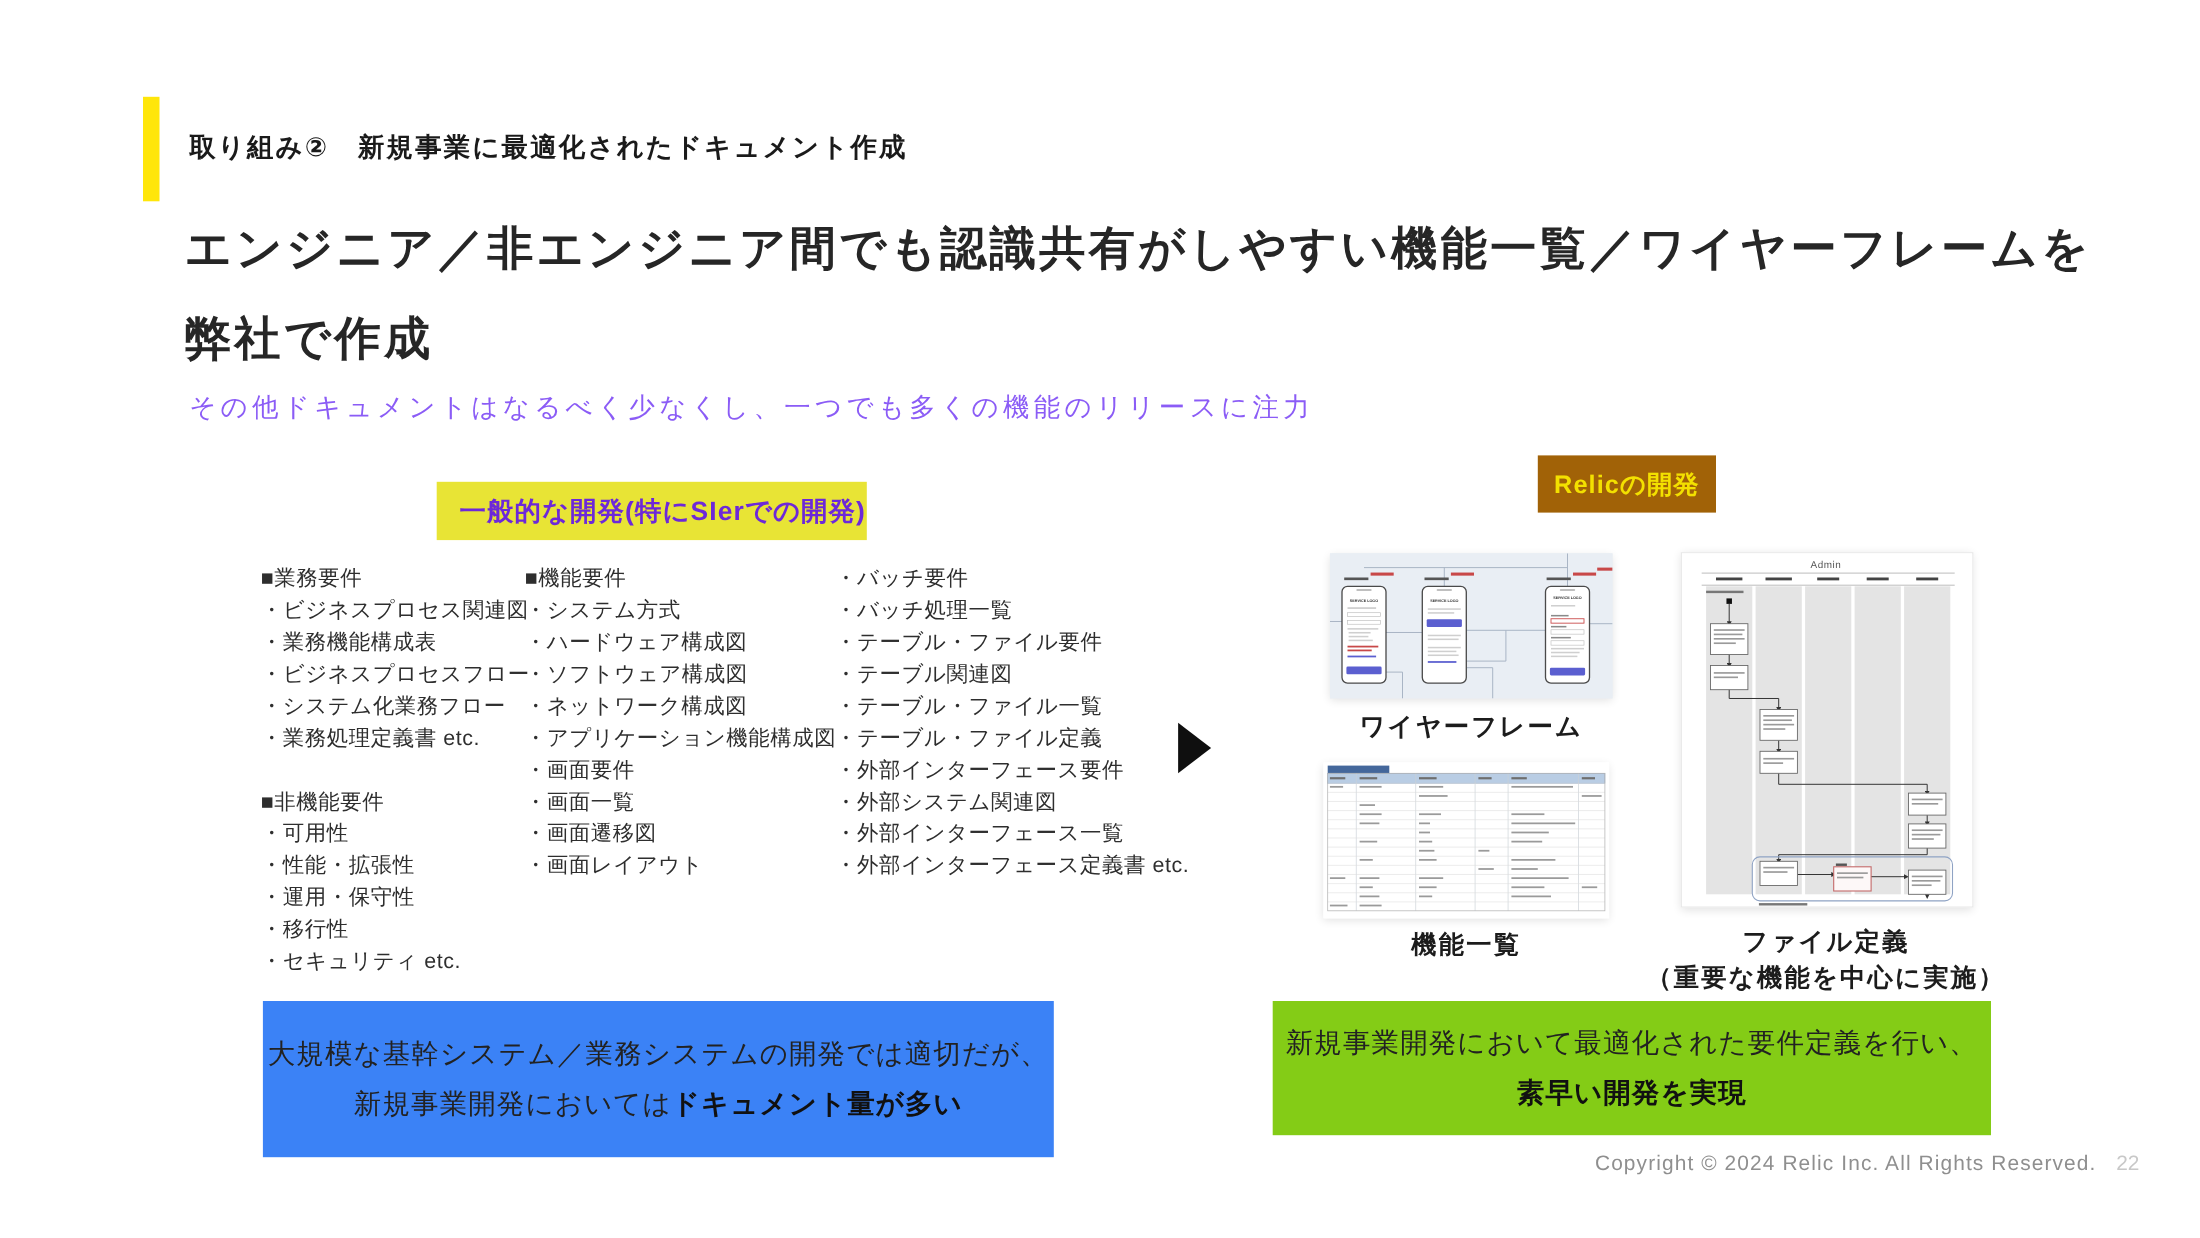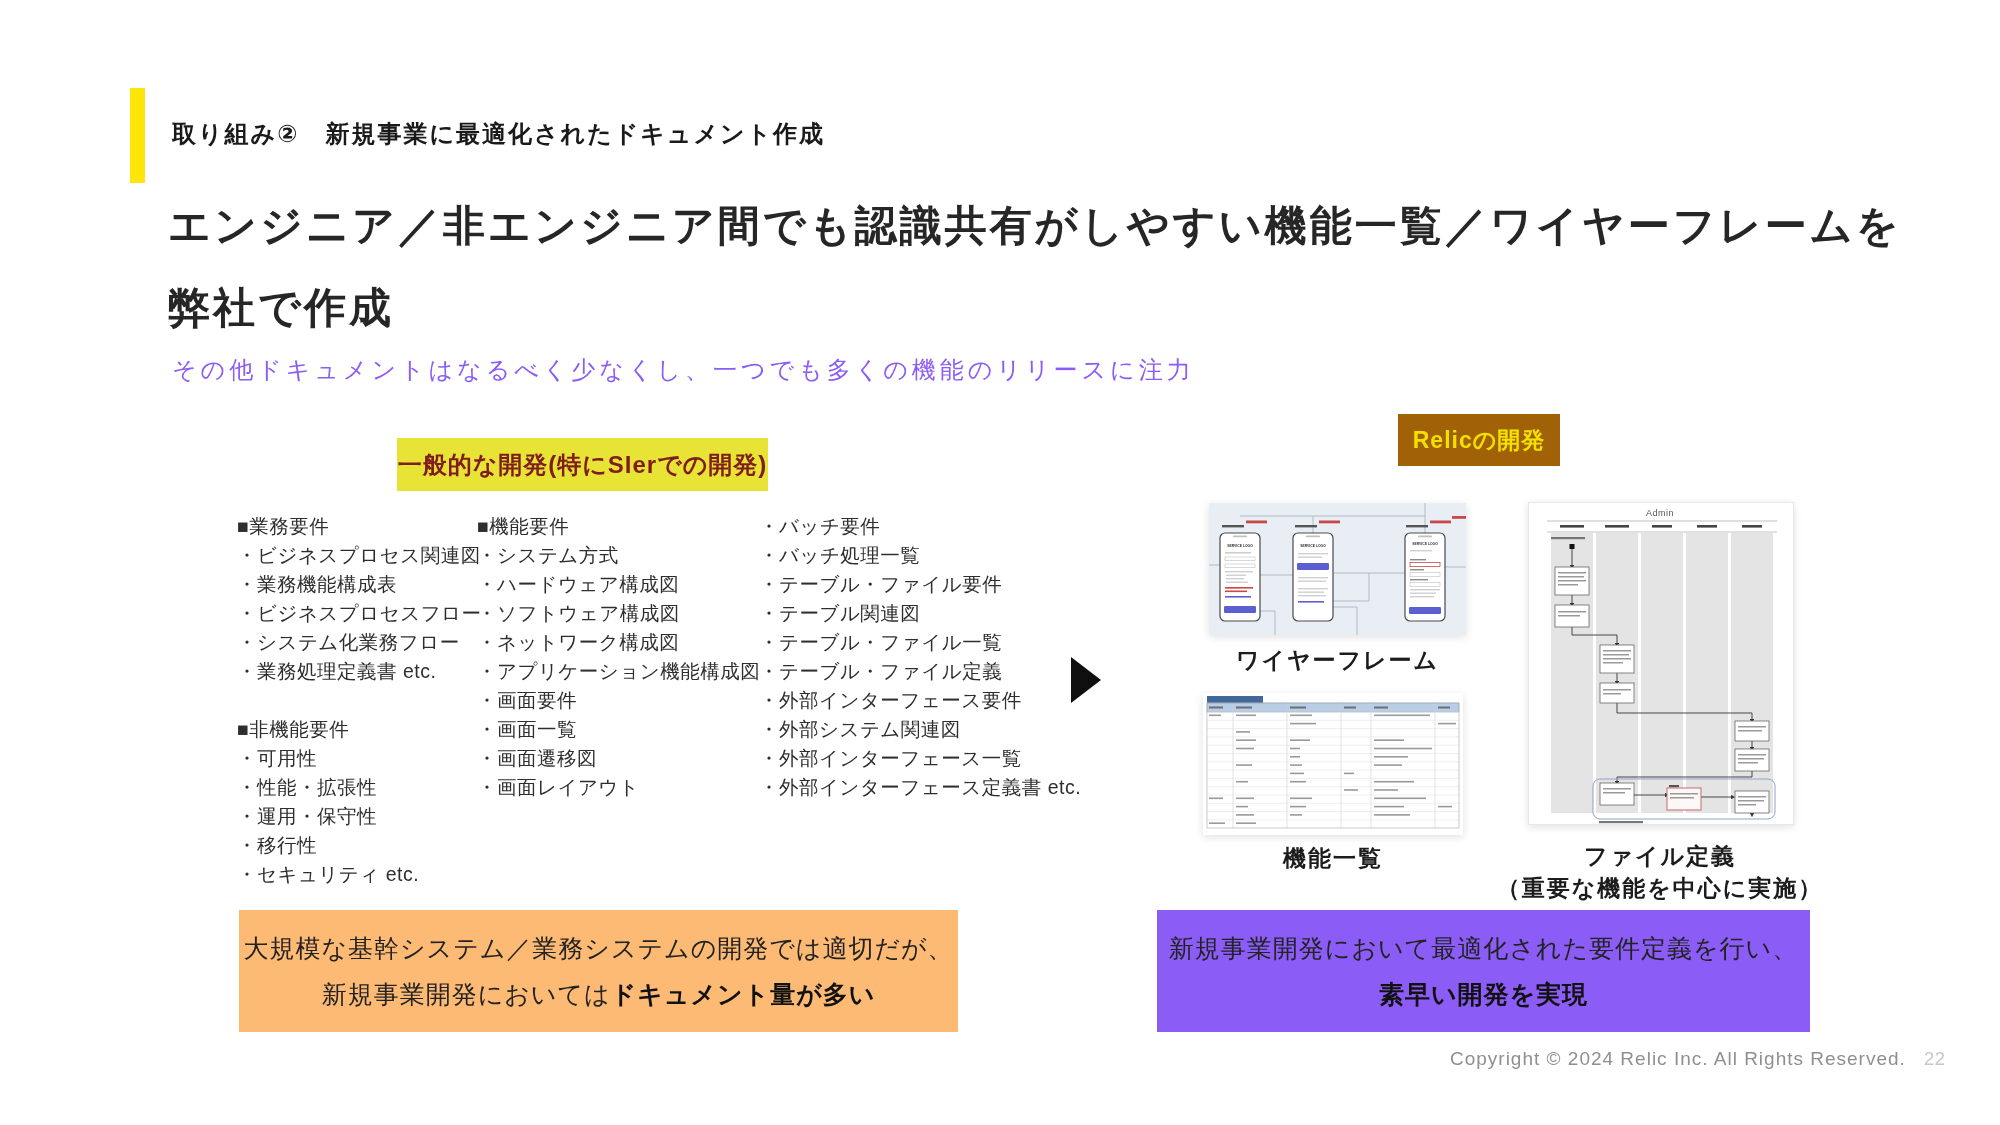--- a/index.html
+++ b/index.html
@@ -9,22 +9,22 @@
   }
   .abs{position:absolute;}
   
   .accent-bar{left:130px;top:88px;width:15px;height:95px;background:#FFE60A;}
   .kicker{left:172px;top:118px;font-size:24px;font-weight:bold;letter-spacing:2px;color:#1a1a1a;white-space:nowrap;}
   .title-line{left:168px;font-size:42px;font-weight:bold;letter-spacing:3px;color:#262626;white-space:nowrap;}
   .title-1{top:198px;}
   .title-2{top:280px;}
   .subtitle{left:172px;top:354px;font-size:24px;color:#8b5cf6;letter-spacing:4px;white-space:nowrap;}
   
-  .label-general{left:397px;top:438px;width:371px;height:53px;background:#E8E435;color:#7f1d1d;
-    font-size:24px;font-weight:bold;display:flex;align-items:center;justify-content:center;letter-spacing:1px;}
+  .label-general{left:397px;top:438px;width:371px;height:53px;background:#E8E435;color:#6d28d9;
+    font-size:24px;font-weight:bold;display:flex;align-items:center;justify-content:center;letter-spacing:1px;padding-left:20px;}
   .label-relic{left:1398px;top:414px;width:162px;height:52px;background:#a16207;color:#F3E000;
     font-size:23px;font-weight:bold;display:flex;align-items:center;justify-content:center;letter-spacing:1px;}
   
   .doc-col{top:512px;margin-left:29px;}
   .doc-col-1{left:208px;}
   .doc-col-2{left:448px;}
   .doc-col-3{left:730px;}
   .doc-line{height:29px;line-height:29px;font-size:19.5px;color:#2e2e2e;letter-spacing:0.5px;white-space:nowrap;}
   .doc-line.gap{height:29px;}
   
@@ -37,22 +37,22 @@
   .flow-card{left:1528px;top:502px;width:264px;height:321px;background:#fff;border:1px solid #e8e8e8;}
   .flow-title{left:1528px;top:508px;width:264px;text-align:center;font-size:9px;color:#555;letter-spacing:0.5px;}
   .caption{font-weight:bold;font-size:23px;color:#1c1c1c;text-align:center;letter-spacing:2px;white-space:nowrap;}
   .cap-wf{left:1209px;top:645px;width:257px;}
   .cap-fl{left:1203px;top:843px;width:260px;}
   .cap-flow-1{left:1460px;top:841px;width:400px;}
   .cap-flow-2{left:1410px;top:873px;width:500px;}
   
   .note{display:flex;flex-direction:column;align-items:center;justify-content:center;
     font-size:25px;color:#222;letter-spacing:1px;line-height:46px;white-space:nowrap;}
-  .note-left{left:239px;top:910px;width:719px;height:122px;background:#fdba74;}
-  .note-right{left:1157px;top:910px;width:653px;height:122px;background:#8b5cf6;}
+  .note-left{left:239px;top:910px;width:719px;height:142px;background:#3b82f6;}
+  .note-right{left:1157px;top:910px;width:653px;height:122px;background:#84cc16;}
   .note b{color:#111;}
   
   .footer{top:1048px;right:55px;display:flex;align-items:flex-end;gap:18px;}
   .copyright{font-size:19px;color:#8F8F8F;letter-spacing:1px;}
   .page-num{font-size:19px;color:#C8C8C8;}
   svg{display:block;}
 </style>
 </head>
 <body>
 

